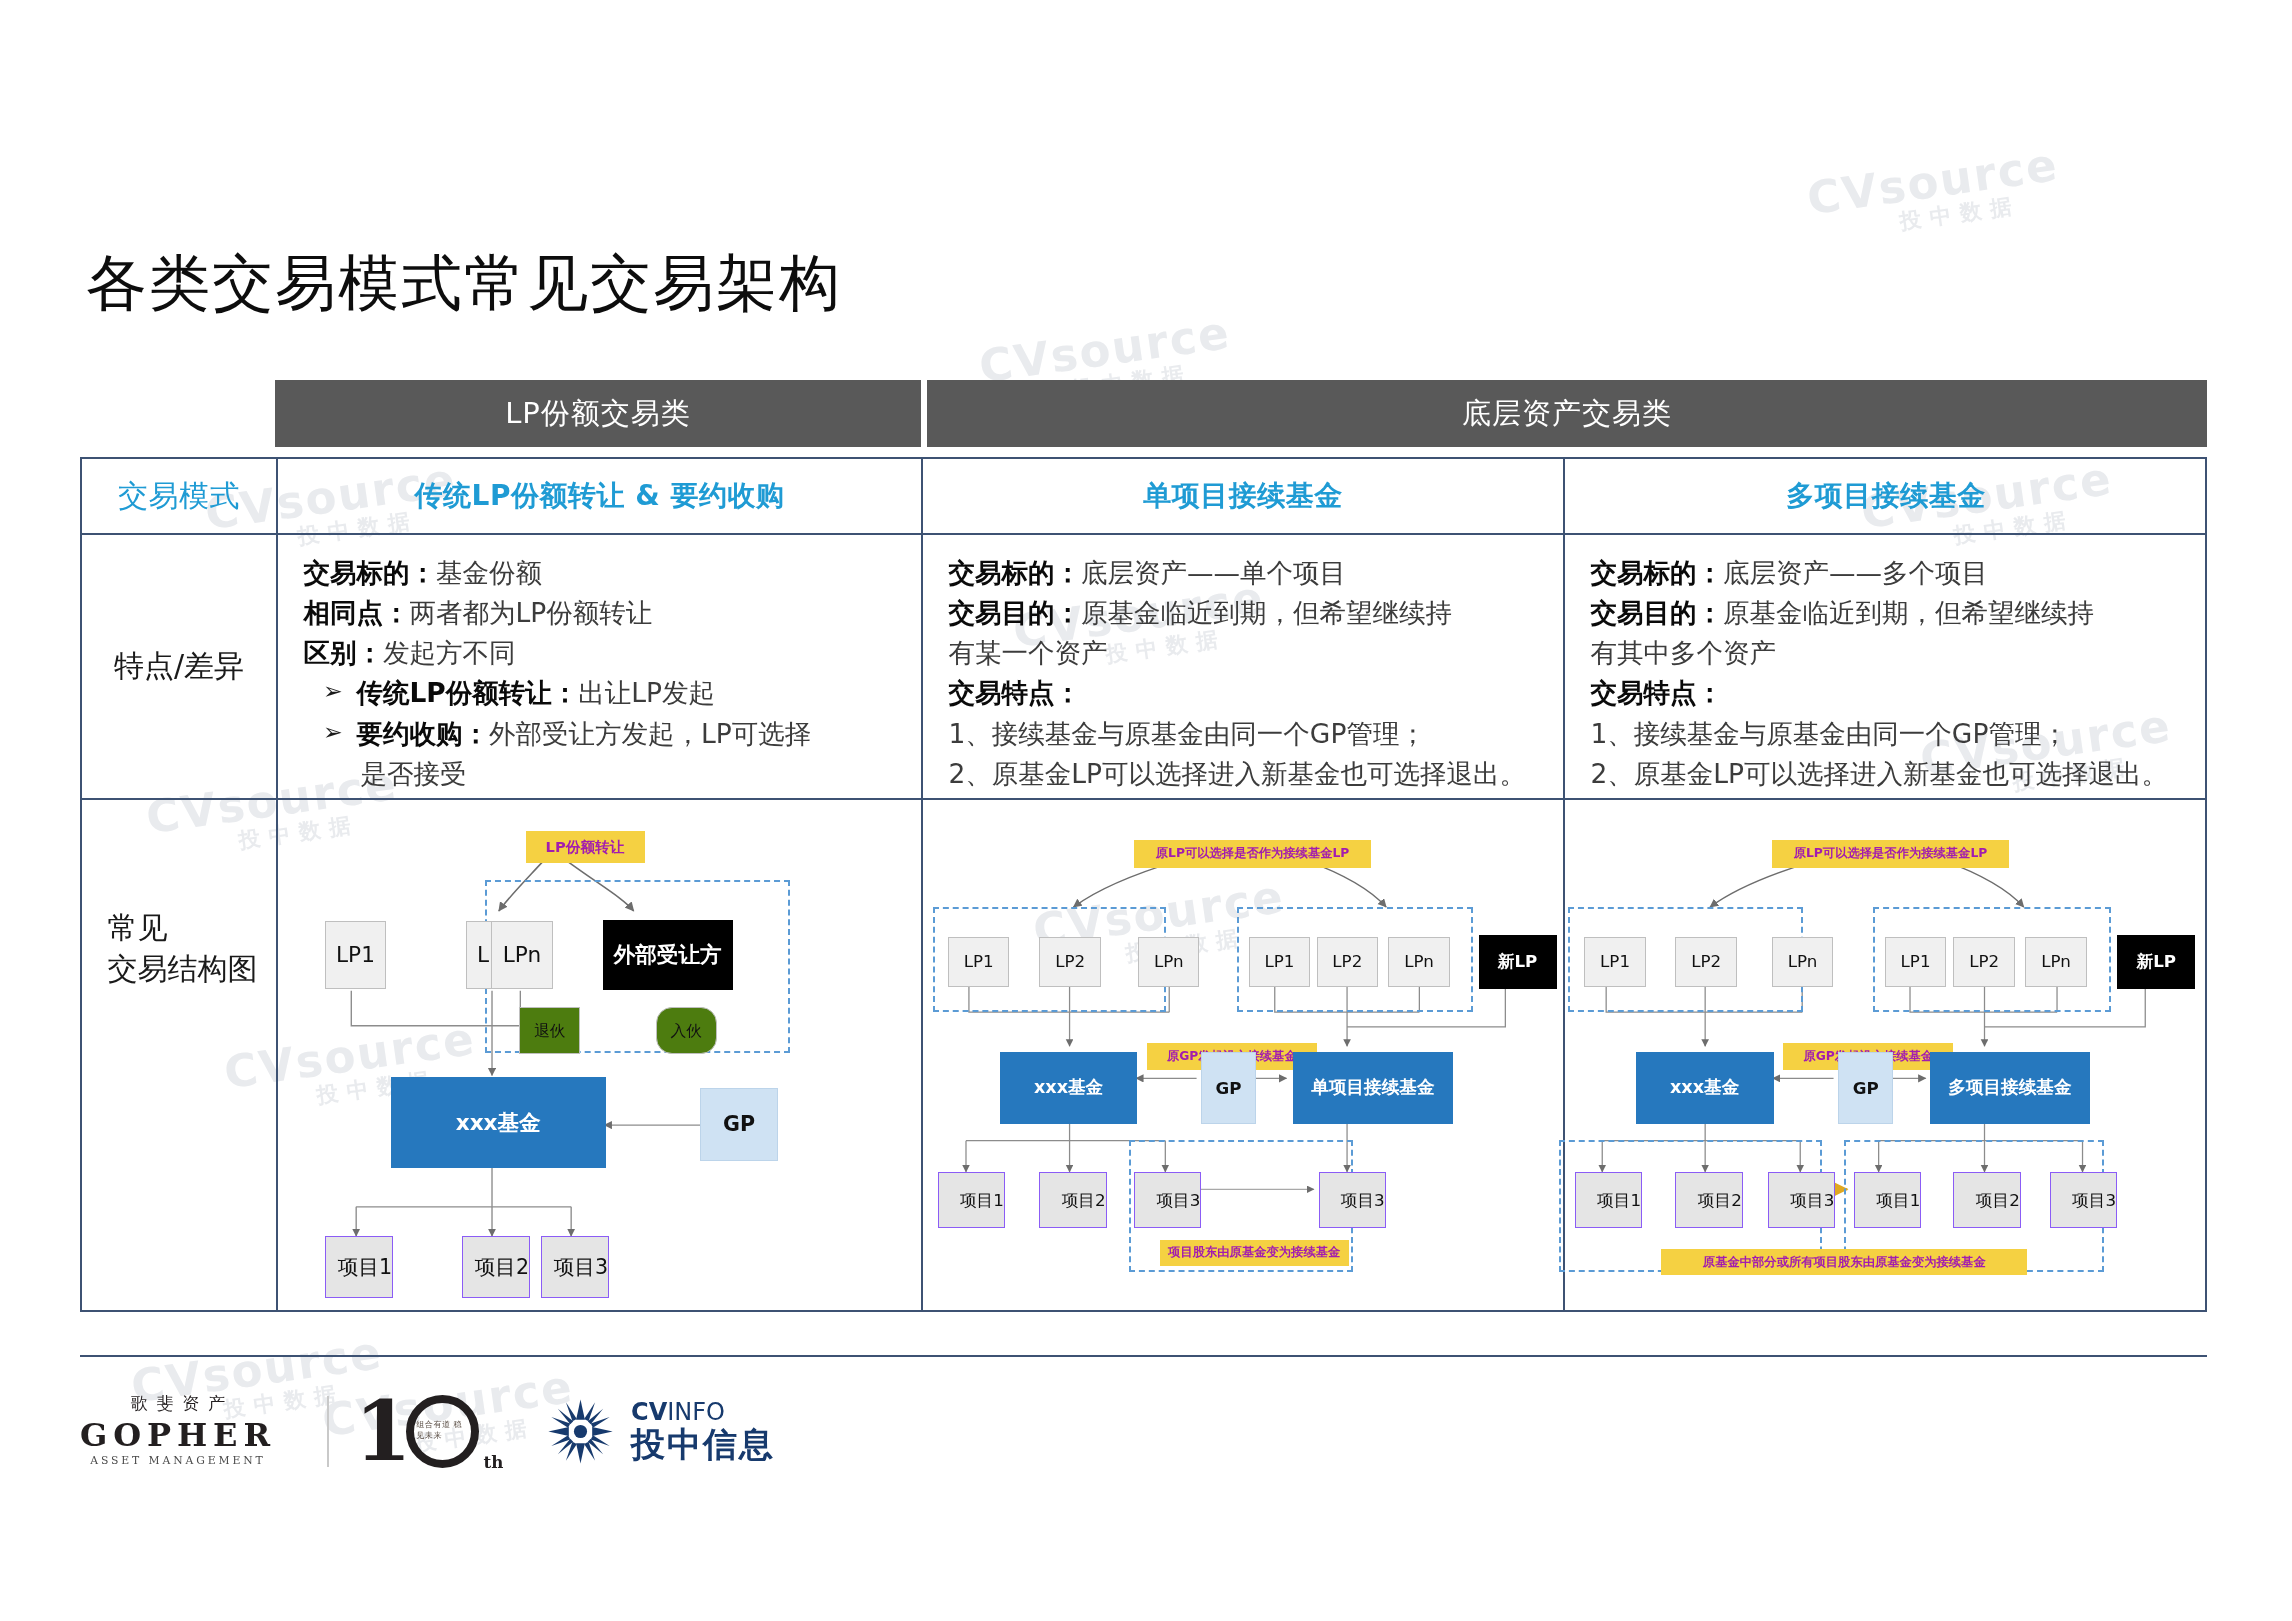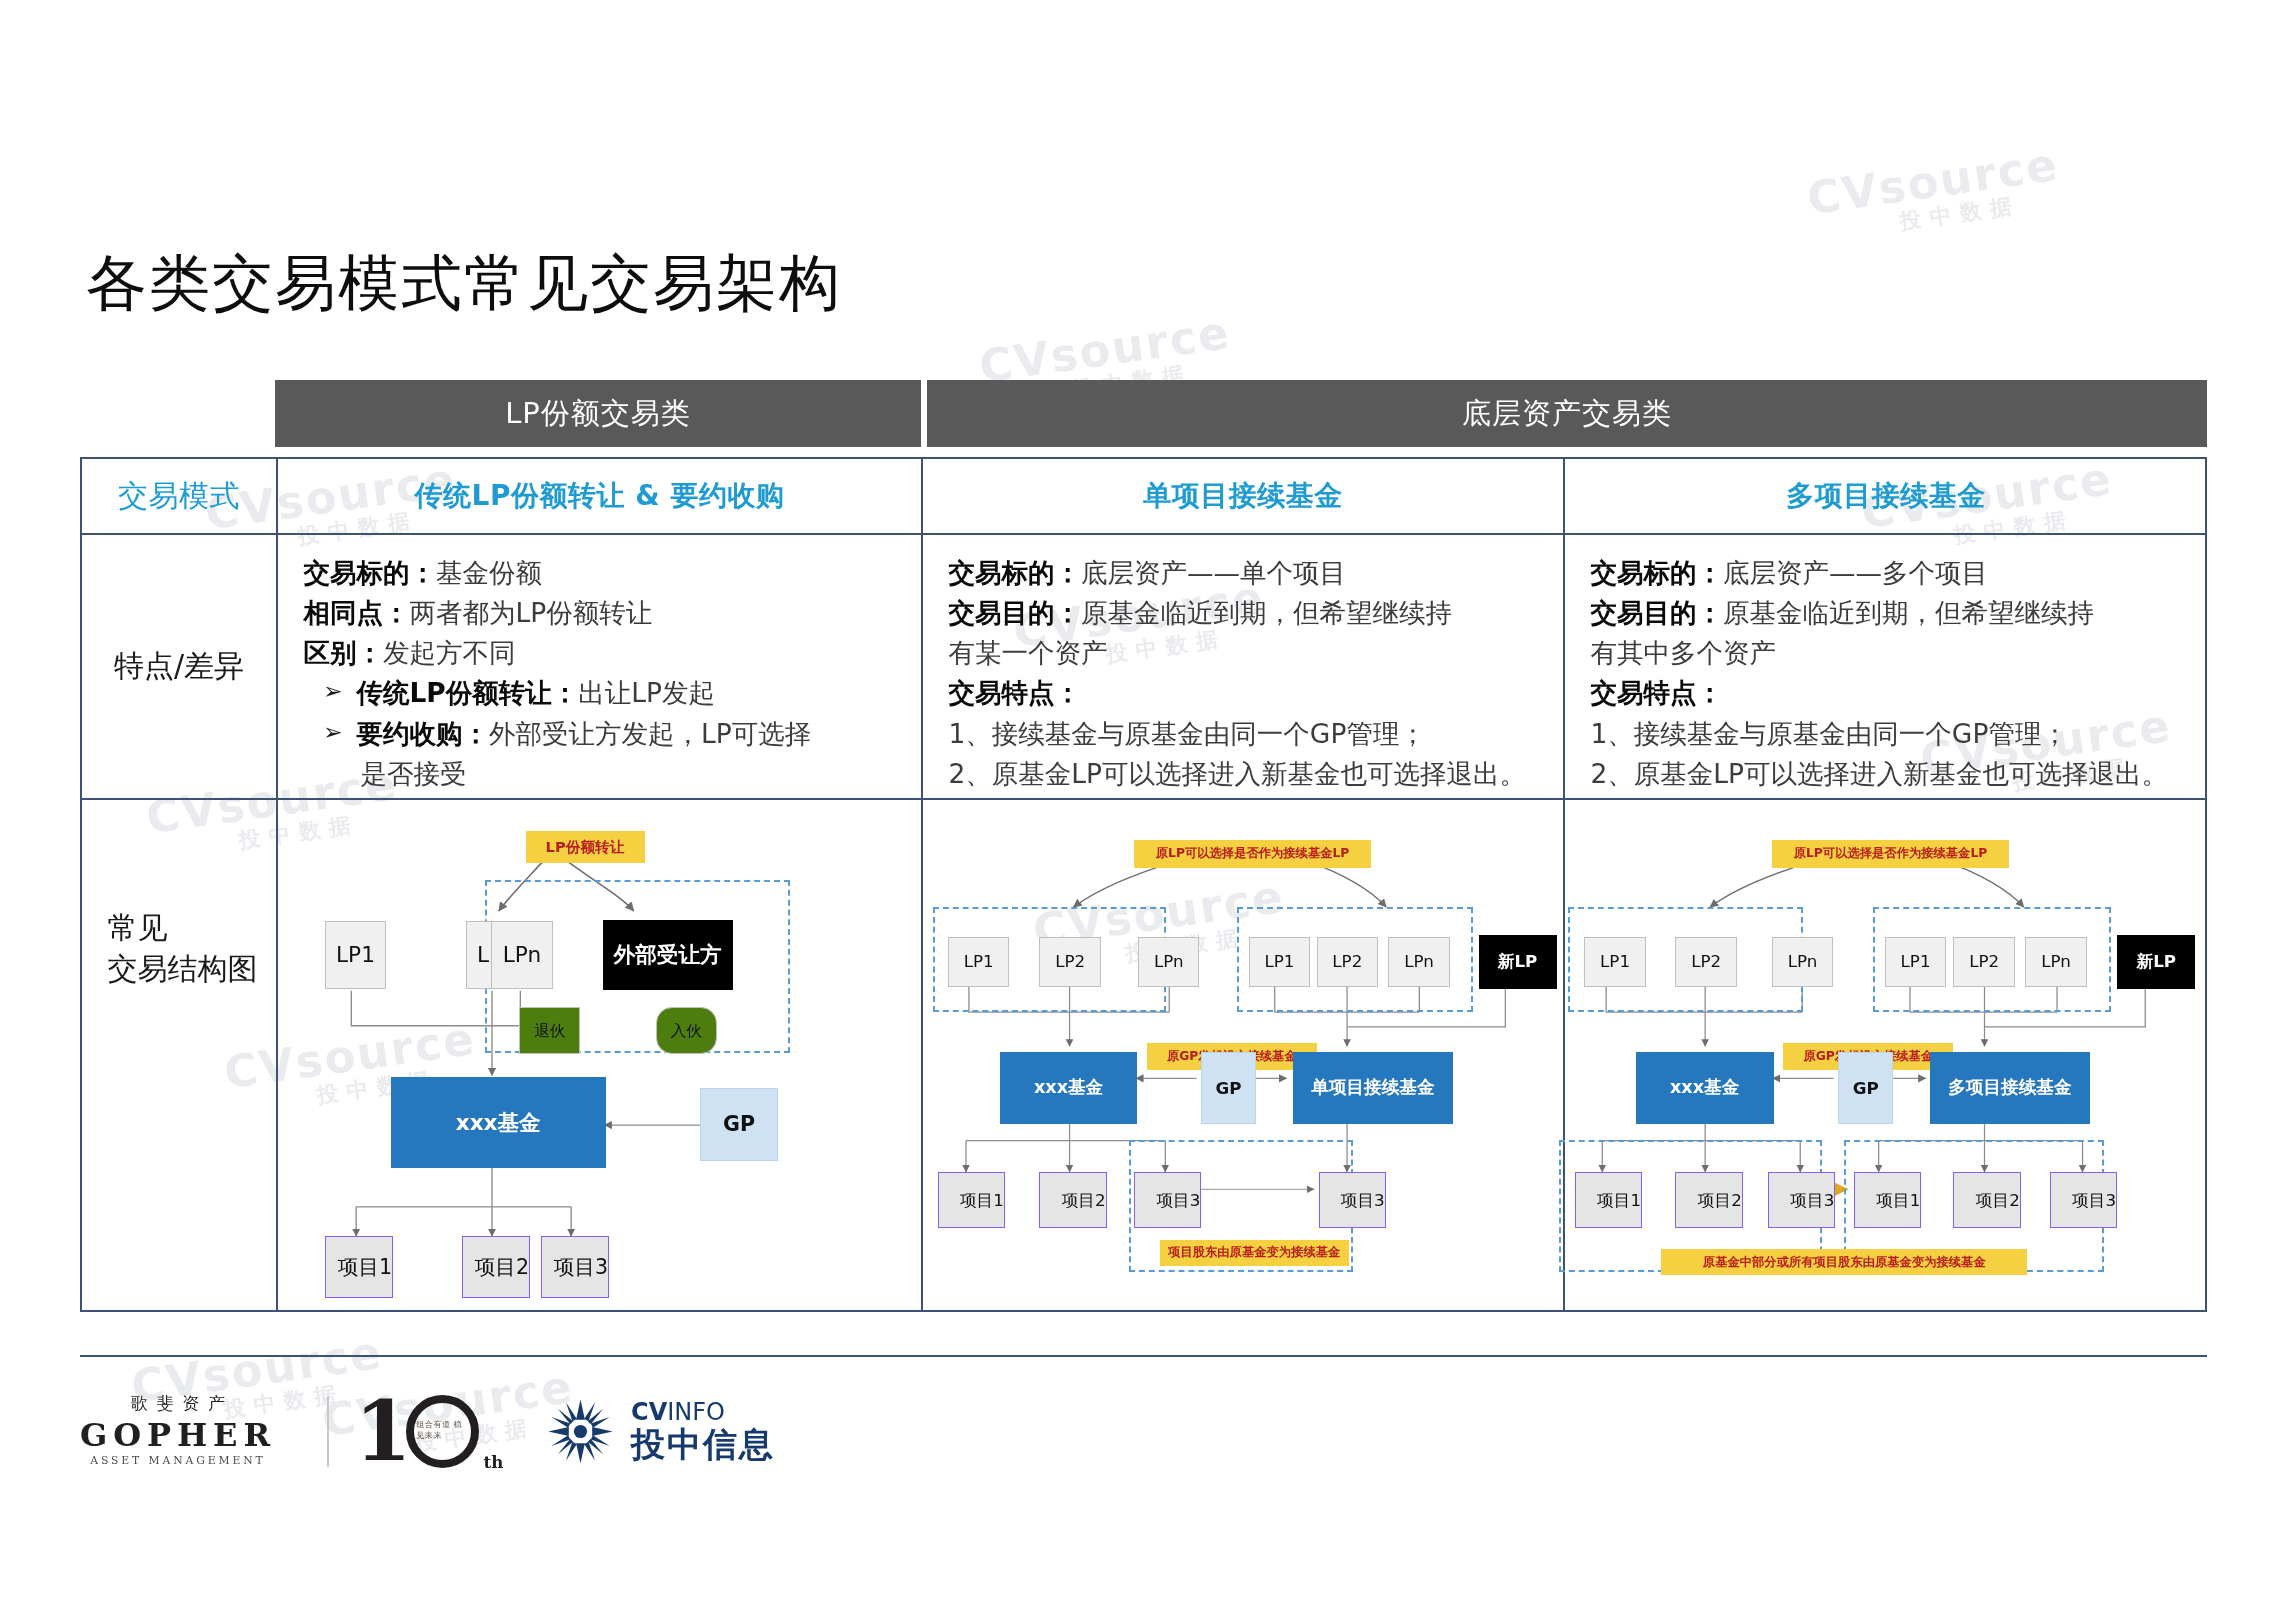--- a/index.html
+++ b/index.html
@@ -190,21 +190,21 @@
   }
   .n-small {
     background: #4d7c0f;
     border: 1px solid #bfbfbf;
     color: #111;
     margin-left: 24px;
   }
   .callout {
     position: absolute;
     background: #f5d142;
-    color: #b91c1c;
+    color: #a21caf;
     font-weight: 700;
     display: flex;
     align-items: center;
     justify-content: center;
     text-align: center;
     box-sizing: border-box;
     white-space: nowrap;
   }
   .dashbox {
     position: absolute;

